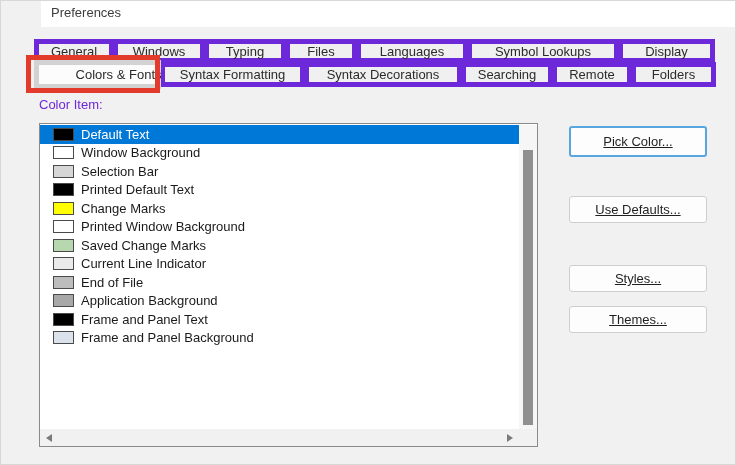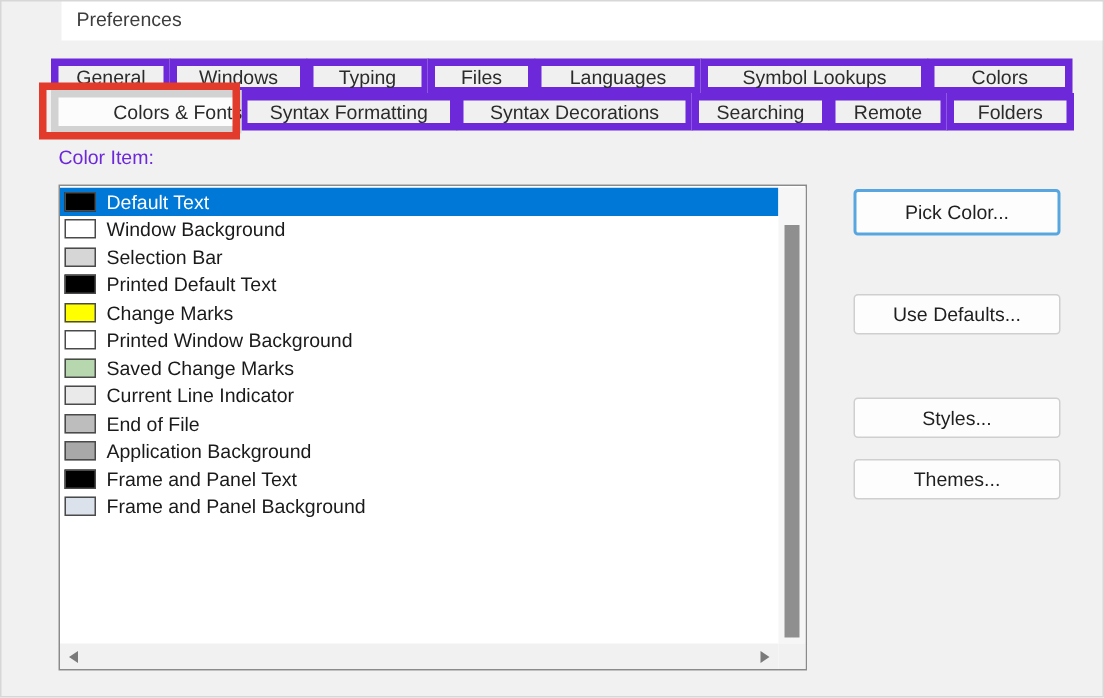--- a/index.html
+++ b/index.html
@@ -44,37 +44,38 @@
     position:absolute;left:25px;top:54px;width:134px;height:38px;
     border:5px solid #e23a2b;z-index:9;pointer-events:none;
   }
   
   .list-label{position:absolute;left:38px;top:96px;font-size:13px;color:#6d28d9;}
   .listbox{
     position:absolute;left:38px;top:122px;width:499px;height:324px;
     background:#ffffff;border:1px solid #8a8a8a;
   }
   .rows{position:absolute;left:0;top:1px;right:18px;bottom:17px;overflow:hidden;}
-  .row{height:18.5px;display:flex;align-items:center;font-size:13px;cursor:pointer;padding-left:3px;}
+  .row{height:18.5px;display:flex;align-items:center;font-size:13px;cursor:pointer;padding-left:13px;}
   .row .swatch{width:21px;height:13px;border:1px solid #4a4a4a;margin-right:7px;flex:0 0 auto;}
   .row.selected{background:#0078d7;color:#ffffff;}
   
   .vscroll{position:absolute;top:1px;right:0;width:18px;bottom:17px;background:#f6f6f6;}
   .vthumb{position:absolute;left:4px;right:4px;top:25px;bottom:4px;background:#8f8f8f;}
   .hscroll{position:absolute;left:0;bottom:0;right:18px;height:17px;background:#f1f1f1;
     display:flex;align-items:center;justify-content:space-between;padding:0 6px;}
   .corner{position:absolute;right:0;bottom:0;width:18px;height:17px;background:#f1f1f1;}
   .tri-left{width:0;height:0;border-top:4px solid transparent;border-bottom:4px solid transparent;border-right:6px solid #7a7a7a;cursor:pointer;}
   .tri-right{width:0;height:0;border-top:4px solid transparent;border-bottom:4px solid transparent;border-left:6px solid #7a7a7a;cursor:pointer;}
   
   .btn{
     position:absolute;left:568px;width:138px;height:27px;background:#fdfdfd;
     border:1px solid #d0cfcf;border-radius:3px;font-size:13px;color:#1f1f1f;
     display:flex;align-items:center;justify-content:center;cursor:pointer;
     font-family:"Liberation Sans",sans-serif;
+    text-decoration:underline;
   }
   .btn.focused{border:2px solid #58a6e0;height:31px;}
   .btn-pick{top:125px;}
   .btn-defaults{top:183px;margin-top:12px;}
   .btn-styles{top:264px;}
   .btn-themes{top:305px;}
 </style>
 </head>
 <body>
 
@@ -108,21 +109,21 @@
 
         <div class="tab">
           <span>Languages</span>
         </div>
 
         <div class="tab">
           <span>Symbol Lookups</span>
         </div>
 
         <div class="tab">
-          <span>Colors</span>
+          <span>Display</span>
         </div>
       </div>
     <div class="tab-row tab-row2">
 
         <div class="tab active">
           <span>Colors &amp; Fonts</span>
         </div>
 
         <div class="tab">
           <span>Syntax Formatting</span>

